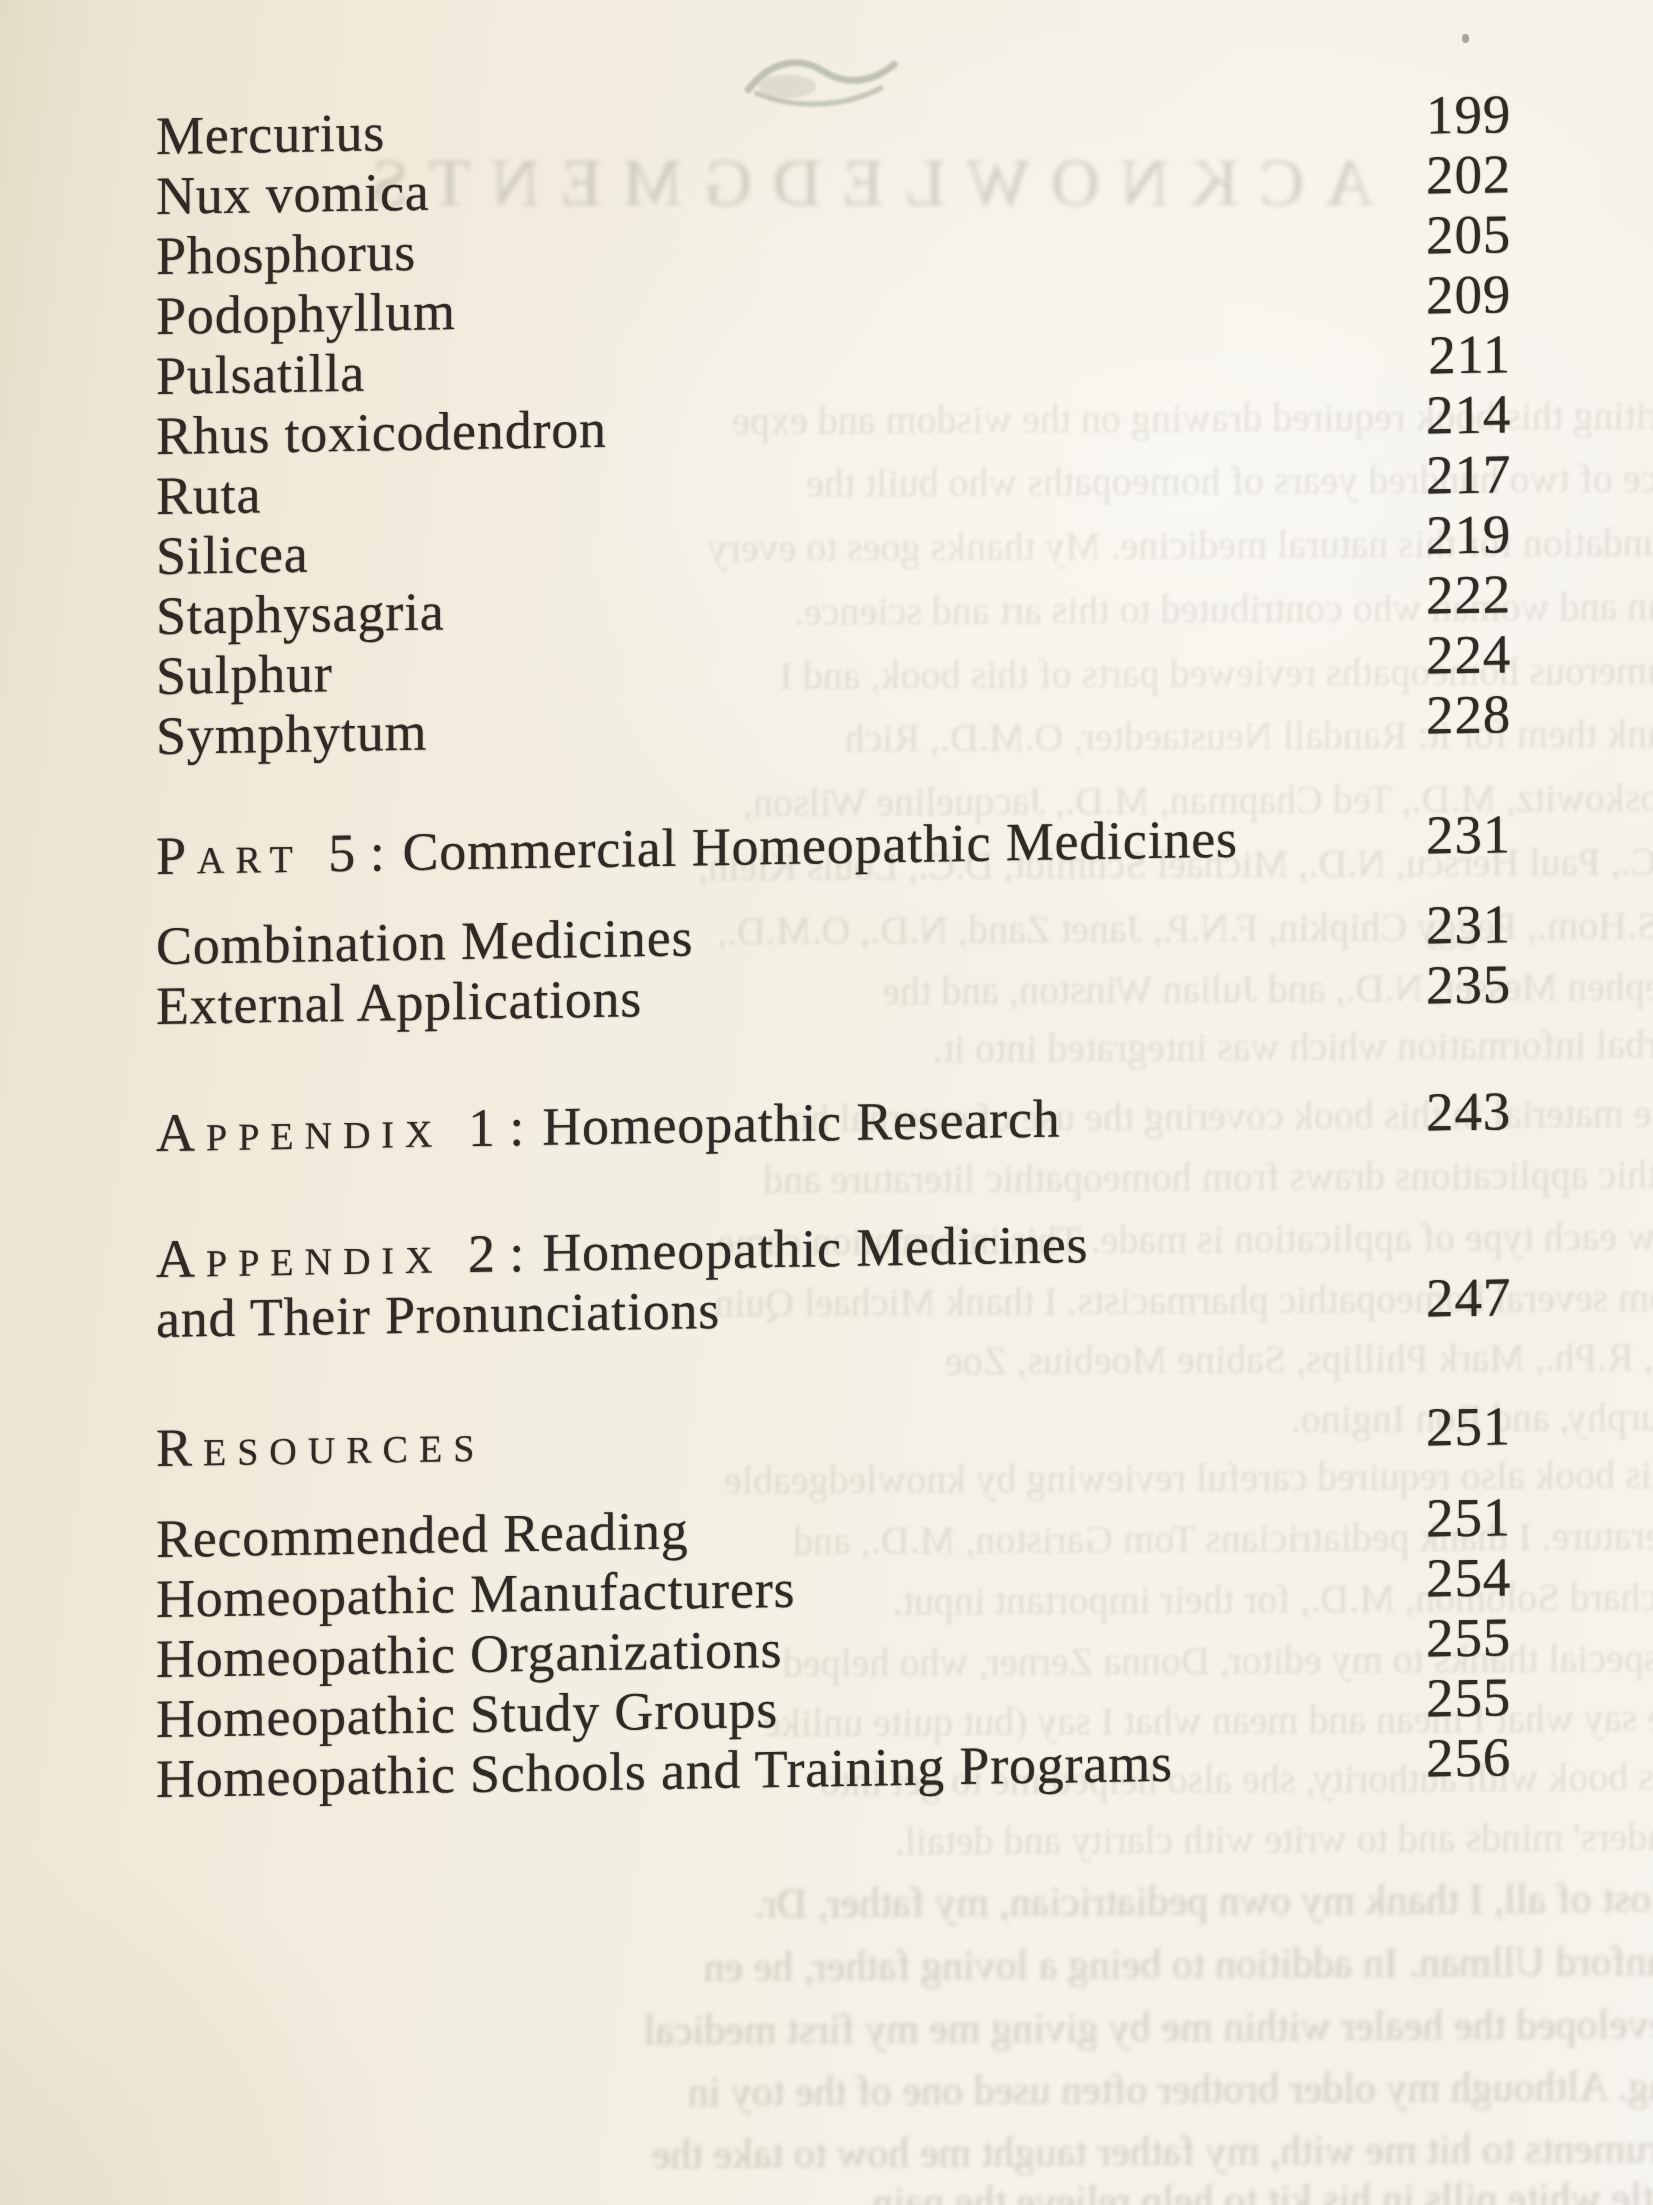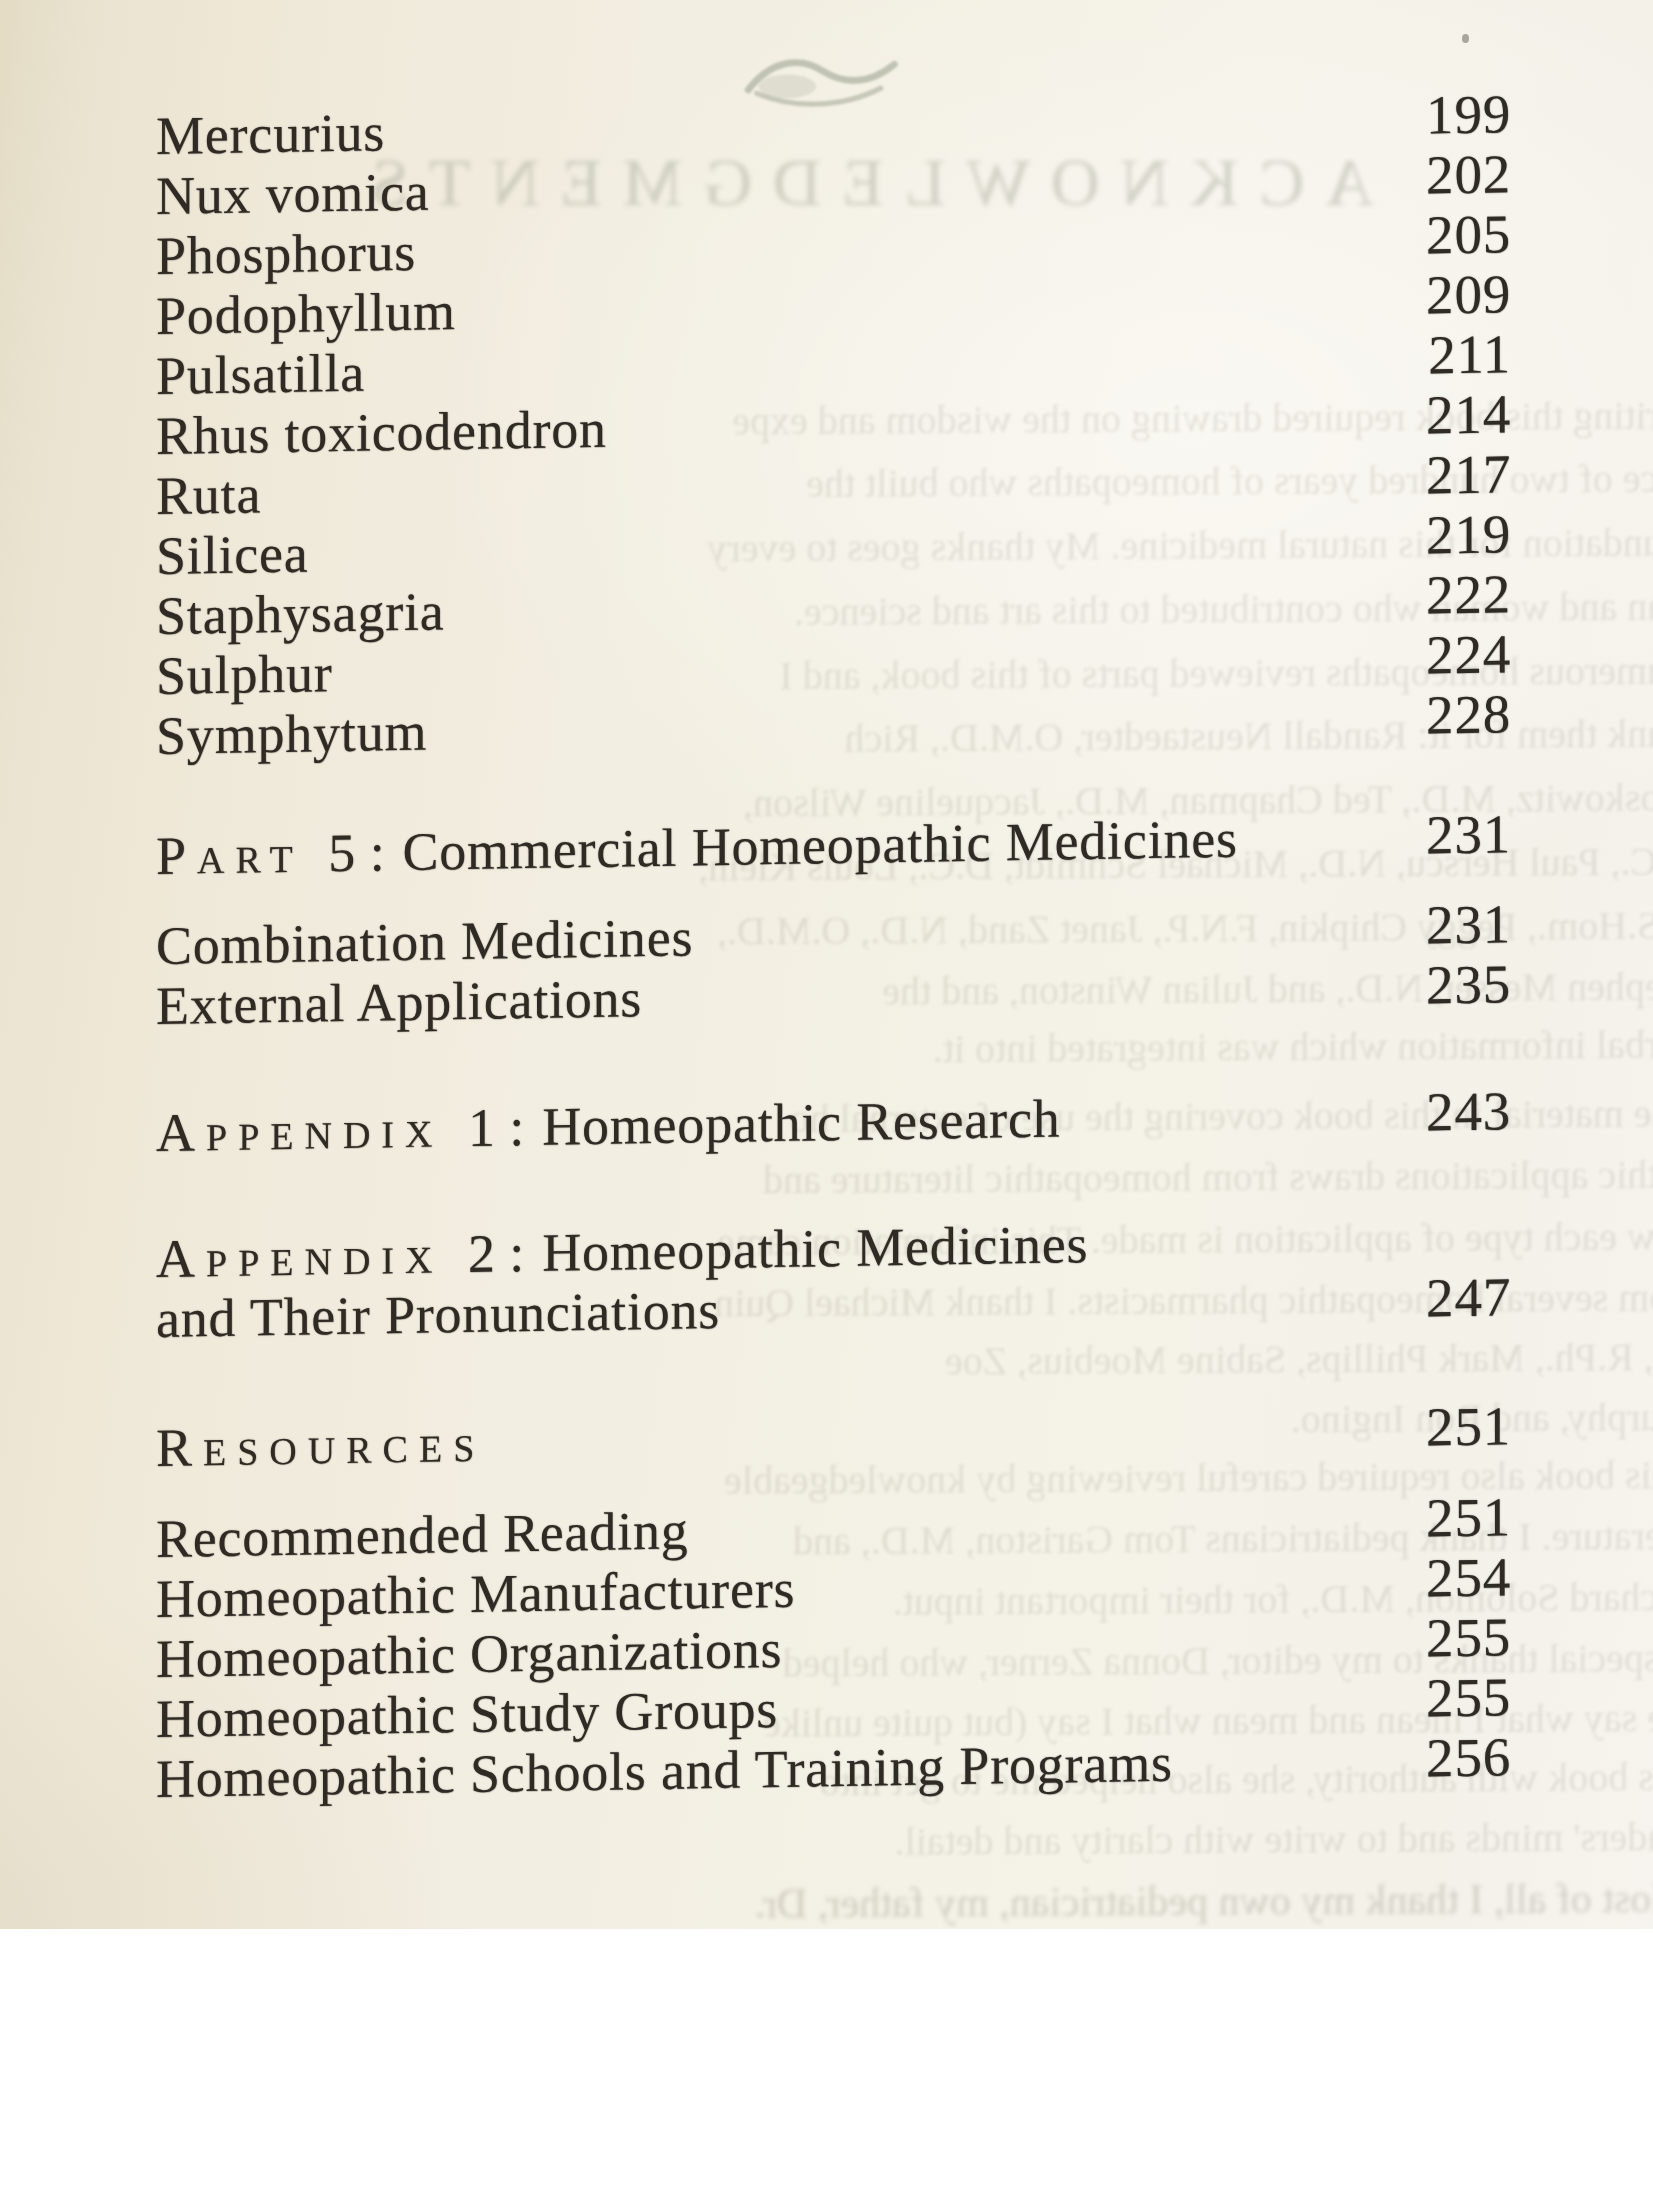--- a/index.html
+++ b/index.html
@@ -1,18 +1,18 @@
 <!DOCTYPE html>
 <html style="font-size:13.6px"><head>
 <meta charset="utf-8">
 <style>
   html,body{margin:0;padding:0;}
   body{width:1654px;height:2205px;overflow:hidden;}
   .page{
-    position:relative;width:1654px;height:1929px;overflow:hidden;
+    position:relative;width:1654px;height:2205px;overflow:hidden;
     background:
       radial-gradient(1190px 765px at 72% 22%, rgba(255,255,255,.45), rgba(255,255,255,0) 65%),
       radial-gradient(765px 595px at 0% 100%, rgba(205,195,168,.25), rgba(205,195,168,0) 60%),
       linear-gradient(97deg,#e3dbc4 0%,#eae3d0 5%,#efe9d9 16%,#f2eee1 38%,#f5f2e8 68%,#f4f1e9 88%,#f6f4ee 100%);
     font-family:"Liberation Serif","DejaVu Serif",serif;
     color:#2f2a24;
   }
 
   
   .ghost{position:absolute;inset:0;}

